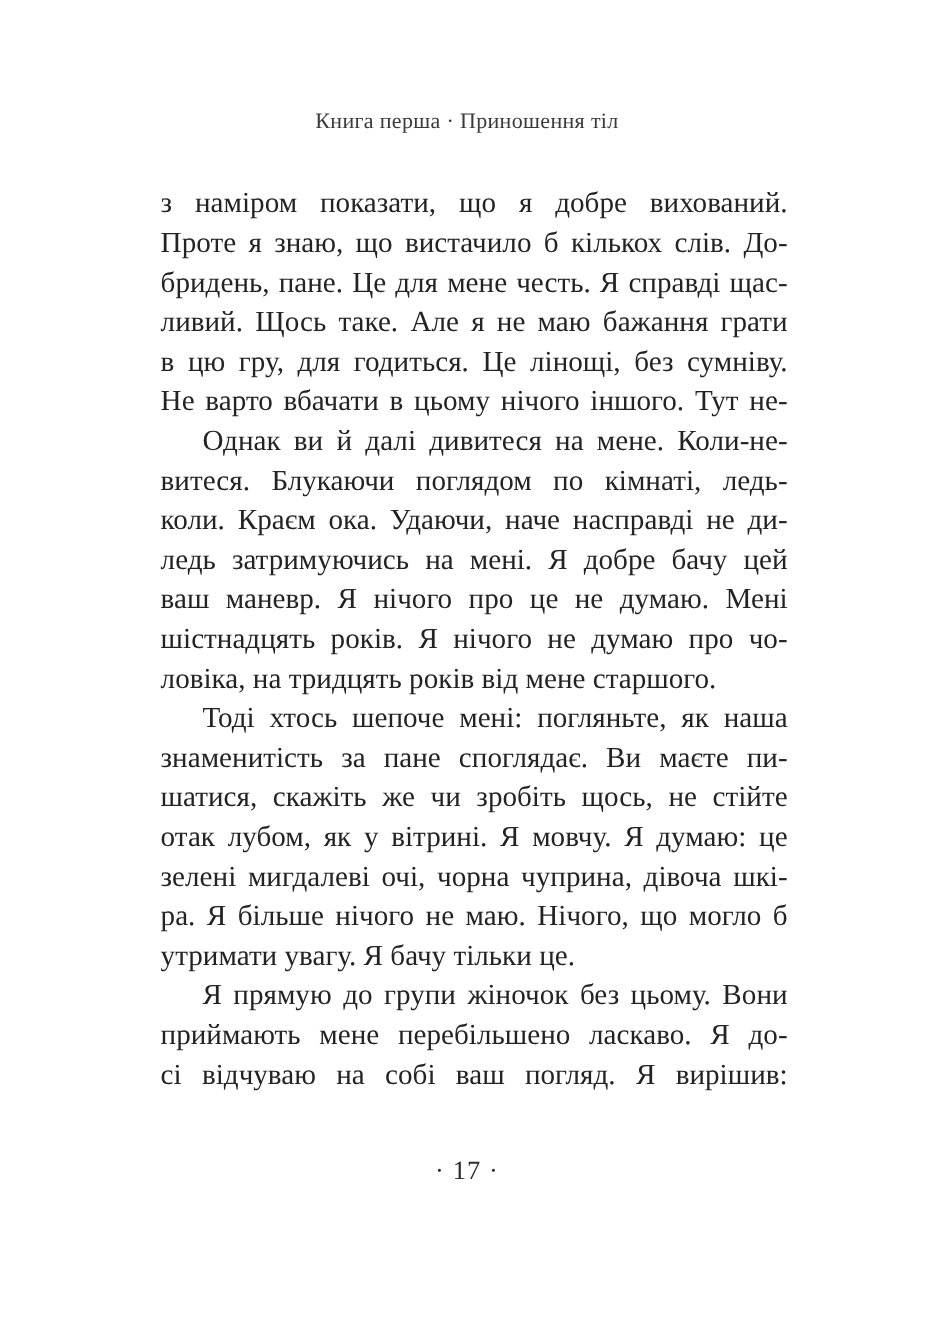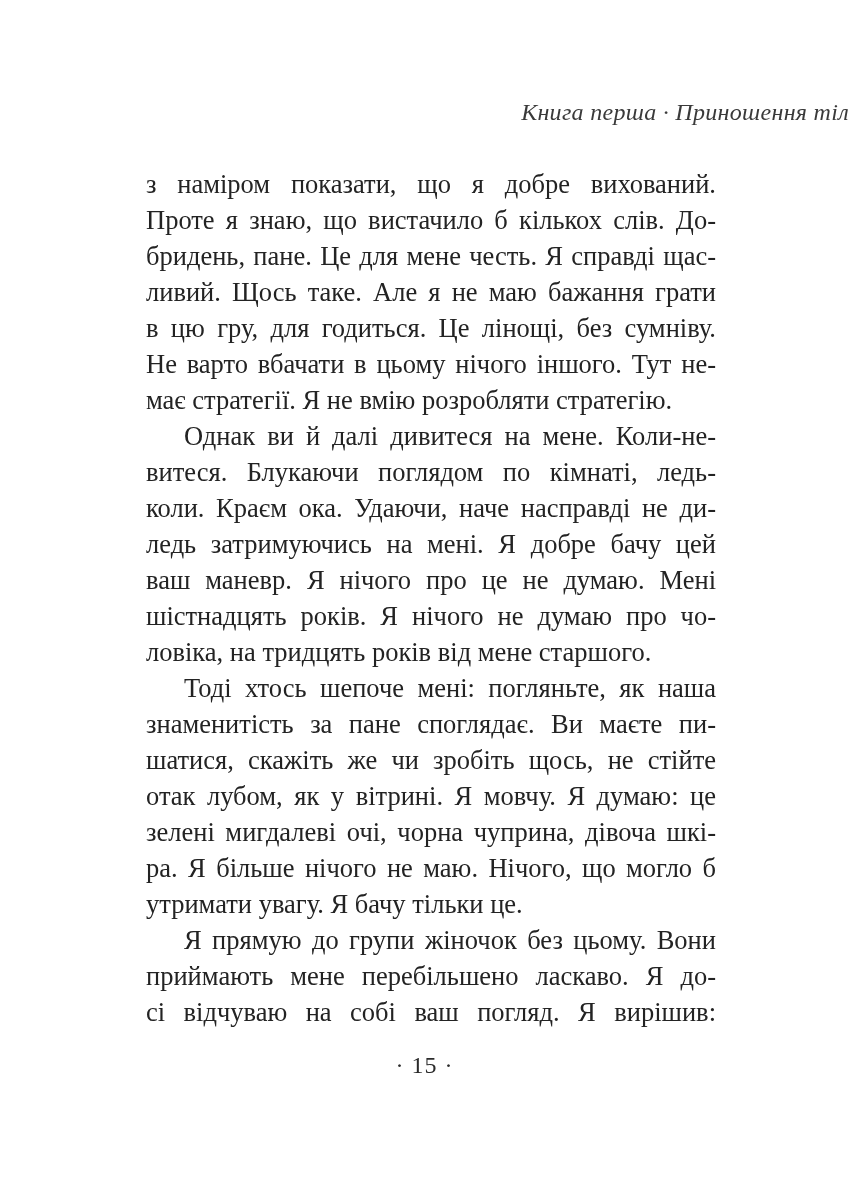--- a/index.html
+++ b/index.html
@@ -14,23 +14,22 @@
     background: #ffffff;
     font-family: "Liberation Serif", "DejaVu Serif", serif;
     color: #242424;
     overflow: hidden;
   }
   .running-header {
     position: absolute;
     top: 99px;
     left: 0;
     width: 100%;
-    text-align: right;
-    font-style: italic;
-    font-size: 24px;
+    text-align: center;
+    font-size: 20px;
     letter-spacing: 0.3px;
     color: #3a3a3a;
   }
   .text-block {
     position: absolute;
     top: 166px;
     left: 146px;
     width: 570px;
     font-size: 26.5px;
     line-height: 36px;
@@ -67,21 +66,20 @@
   <div class="running-header">Книга перша · Приношення тіл</div>
 
   <div class="text-block">
       <div class="para">
         <div class="line">з наміром показати, що я добре вихований.</div>
         <div class="line">Проте я знаю, що вистачило б кількох слів. До-</div>
         <div class="line">бридень, пане. Це для мене честь. Я справді щас-</div>
         <div class="line">ливий. Щось таке. Але я не маю бажання грати</div>
         <div class="line">в цю гру, для годиться. Це лінощі, без сумніву.</div>
         <div class="line">Не варто вбачати в цьому нічого іншого. Тут не-</div>
-        <div class="line no-stretch">має стратегії. Я не вмію розробляти стратегію.</div>
       </div>
       <div class="para indent">
         <div class="line">Однак ви й далі дивитеся на мене. Коли-не-</div>
         <div class="line">витеся. Блукаючи поглядом по кімнаті, ледь-</div>
         <div class="line">коли. Краєм ока. Удаючи, наче насправді не ди-</div>
         <div class="line">ледь затримуючись на мені. Я добре бачу цей</div>
         <div class="line">ваш маневр. Я нічого про це не думаю. Мені</div>
         <div class="line">шістнадцять років. Я нічого не думаю про чо-</div>
         <div class="line no-stretch">ловіка, на тридцять років від мене старшого.</div>
       </div>
@@ -94,14 +92,14 @@
         <div class="line">ра. Я більше нічого не маю. Нічого, що могло б</div>
         <div class="line no-stretch">утримати увагу. Я бачу тільки це.</div>
       </div>
       <div class="para indent">
         <div class="line">Я прямую до групи жіночок без цьому. Вони</div>
         <div class="line">приймають мене перебільшено ласкаво. Я до-</div>
         <div class="line">сі відчуваю на собі ваш погляд. Я вирішив:</div>
       </div>
     </div>
 
-  <div class="page-number">· 15 ·</div>
+  <div class="page-number">· 17 ·</div>
 </div>
 
 </body></html>

